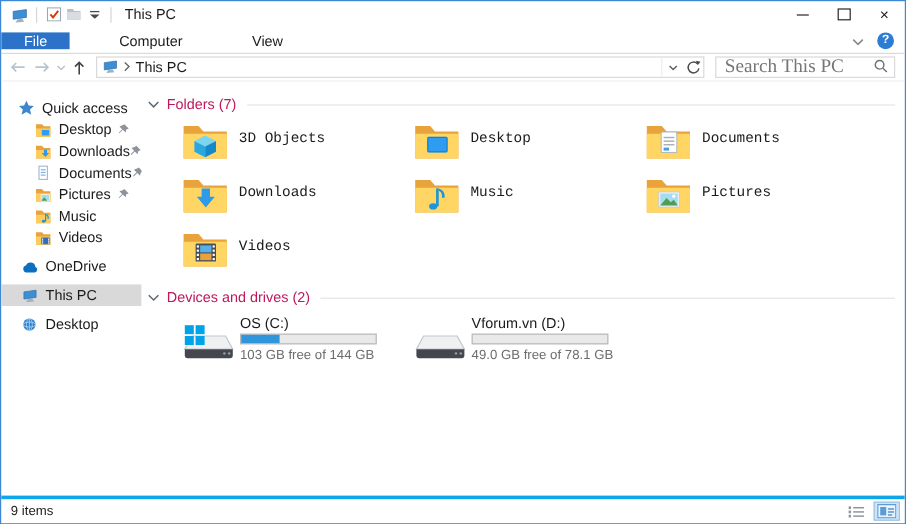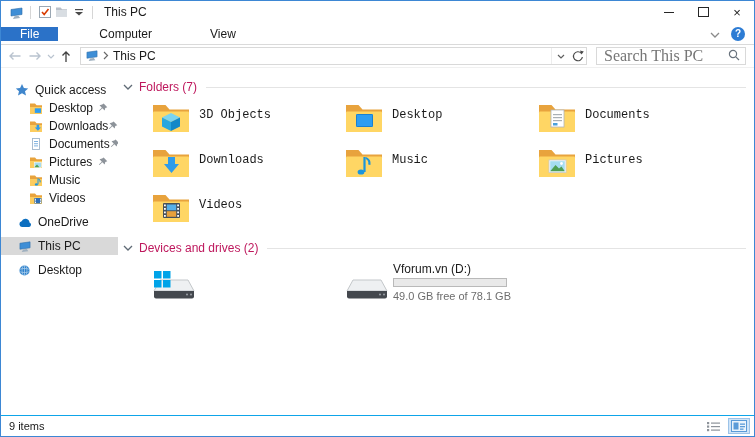--- a/index.html
+++ b/index.html
@@ -66,21 +66,21 @@
   .drives{display:flex;margin:7px 0 0 33px;}
   .dtile{width:193px;height:52px;display:flex;}
   .dtile-icon{flex:0 0 46px;width:46px;margin-top:5px;}
   .dinfo{margin-left:3px;width:116px;}
   .dname{line-height:13px;white-space:nowrap;}
   .dbar{width:114px;height:9px;border:1px solid #b9b9b9;background:#e9e9e9;margin-top:2px;box-sizing:border-box;}
   .dfill{height:100%;background:#2f96dc;}
   .dfree{font-size:11px;color:#6d6d6d;margin-top:3px;white-space:nowrap;}
 
   
-  .statusbar{flex:0 0 20px;height:20px;border-top:1px solid #0ea5e9;display:flex;align-items:center;
+  .statusbar{flex:0 0 20px;height:20px;border-top:3px solid #0ea5e9;display:flex;align-items:center;
     padding:0 4px 0 8px;font-size:11px;}
   .status-right{margin-left:auto;display:flex;gap:3px;align-items:center;}
   .view-btn{width:22px;height:16px;display:flex;align-items:center;justify-content:center;box-sizing:border-box;}
   .view-btn.active{background:#cfe4f8;border:1px solid #9cc3e8;}
 </style>
 </head>
 <body>
 
 <div class="window">
 
@@ -477,20 +477,27 @@
             <svg width="46" height="36" viewBox="0 0 46 36">
                 <polygon points="9,12 37,12 43,23 3,23" fill="#eef0f2" stroke="#c3c7ca" stroke-width="1"></polygon>
                 <path d="M3 23 h40 v5.5 q0 2 -2 2 H5 q-2 0 -2 -2 Z" fill="#44484e"></path>
                 <circle cx="36" cy="26.5" r="1" fill="#9aa0a6"></circle>
                 <circle cx="40" cy="26.5" r="1" fill="#9aa0a6"></circle>
                 <rect x="3" y="3" width="7.5" height="7.5" fill="#00a3e8"></rect>
                 <rect x="12" y="3" width="7.5" height="7.5" fill="#00a3e8"></rect>
                 <rect x="3" y="12" width="7.5" height="7.5" fill="#00a3e8"></rect>
                 <rect x="12" y="12" width="7.5" height="7.5" fill="#00a3e8"></rect>
               </svg>
+          </span>
+          <span class="dinfo">
+            <div class="dname">OS (C:)</div>
+            <div class="dbar">
+              <div class="dfill" style="width: 29%;"></div>
+            </div>
+            <div class="dfree">103 GB free of 144 GB</div>
           </span>
         </div>
 
         <div class="dtile">
           <span class="dtile-icon">
             <svg width="46" height="36" viewBox="0 0 46 36">
                 <polygon points="9,12 37,12 43,23 3,23" fill="#eef0f2" stroke="#c3c7ca" stroke-width="1"></polygon>
                 <path d="M3 23 h40 v5.5 q0 2 -2 2 H5 q-2 0 -2 -2 Z" fill="#44484e"></path>
                 <circle cx="36" cy="26.5" r="1" fill="#9aa0a6"></circle>
                 <circle cx="40" cy="26.5" r="1" fill="#9aa0a6"></circle>

